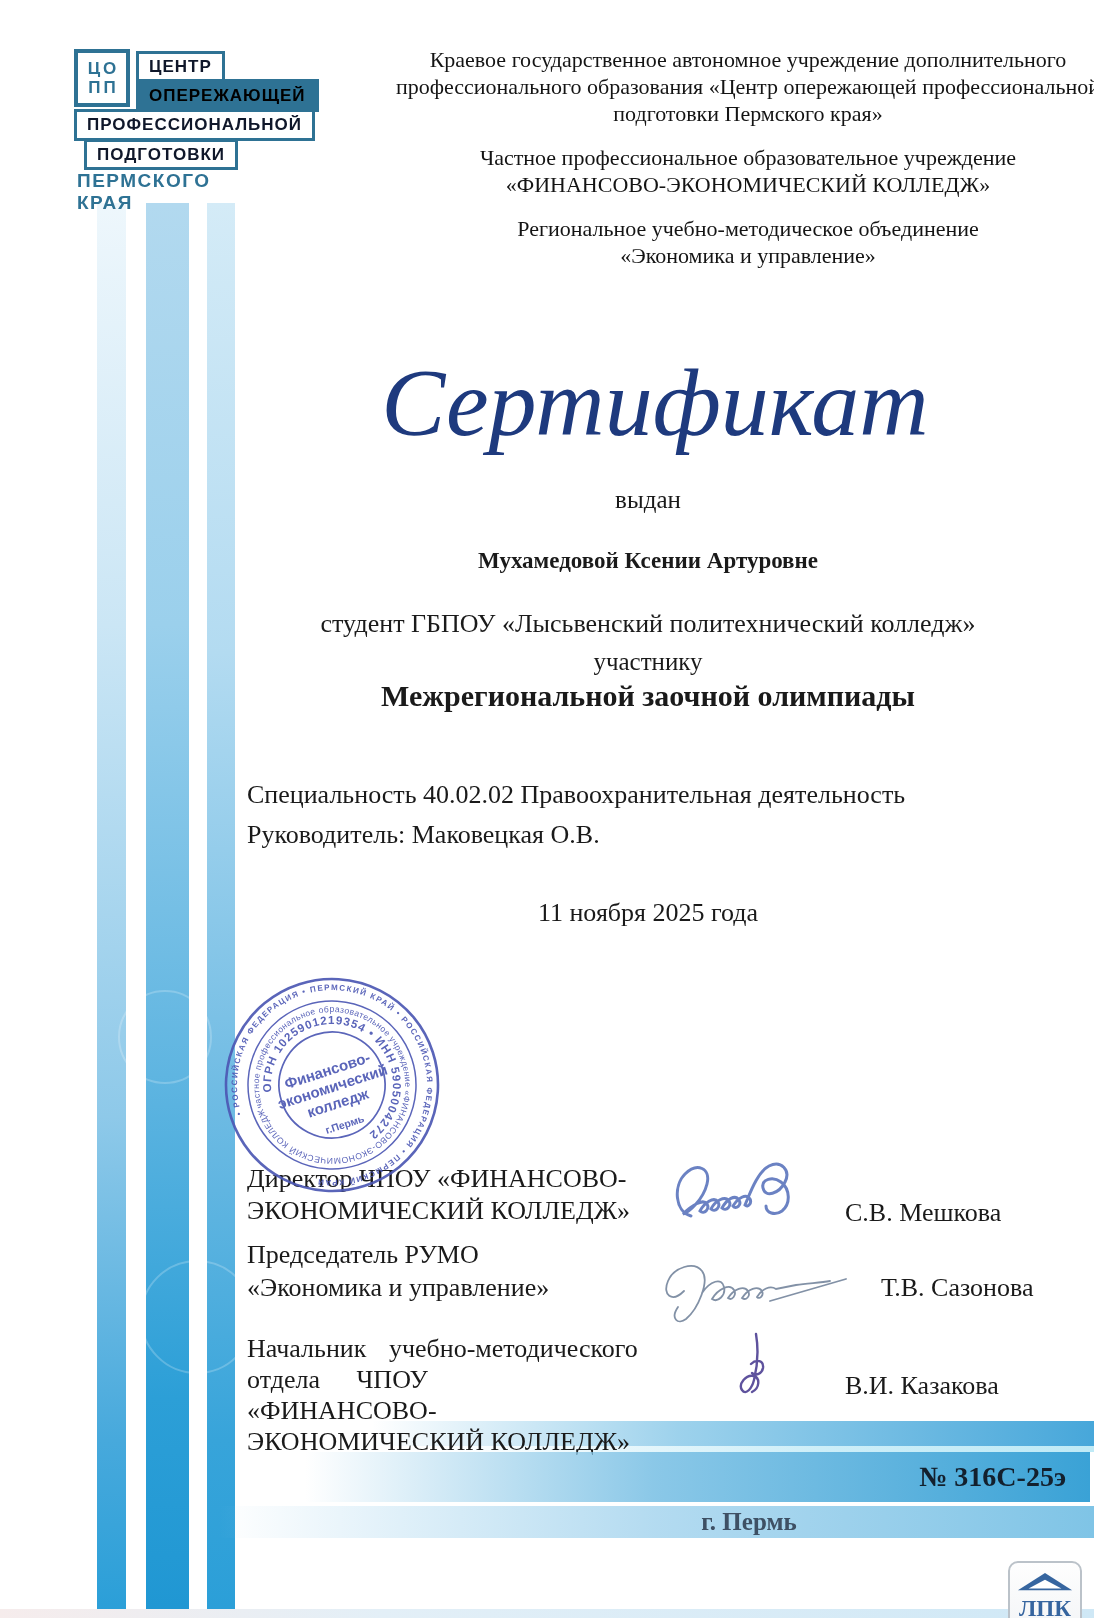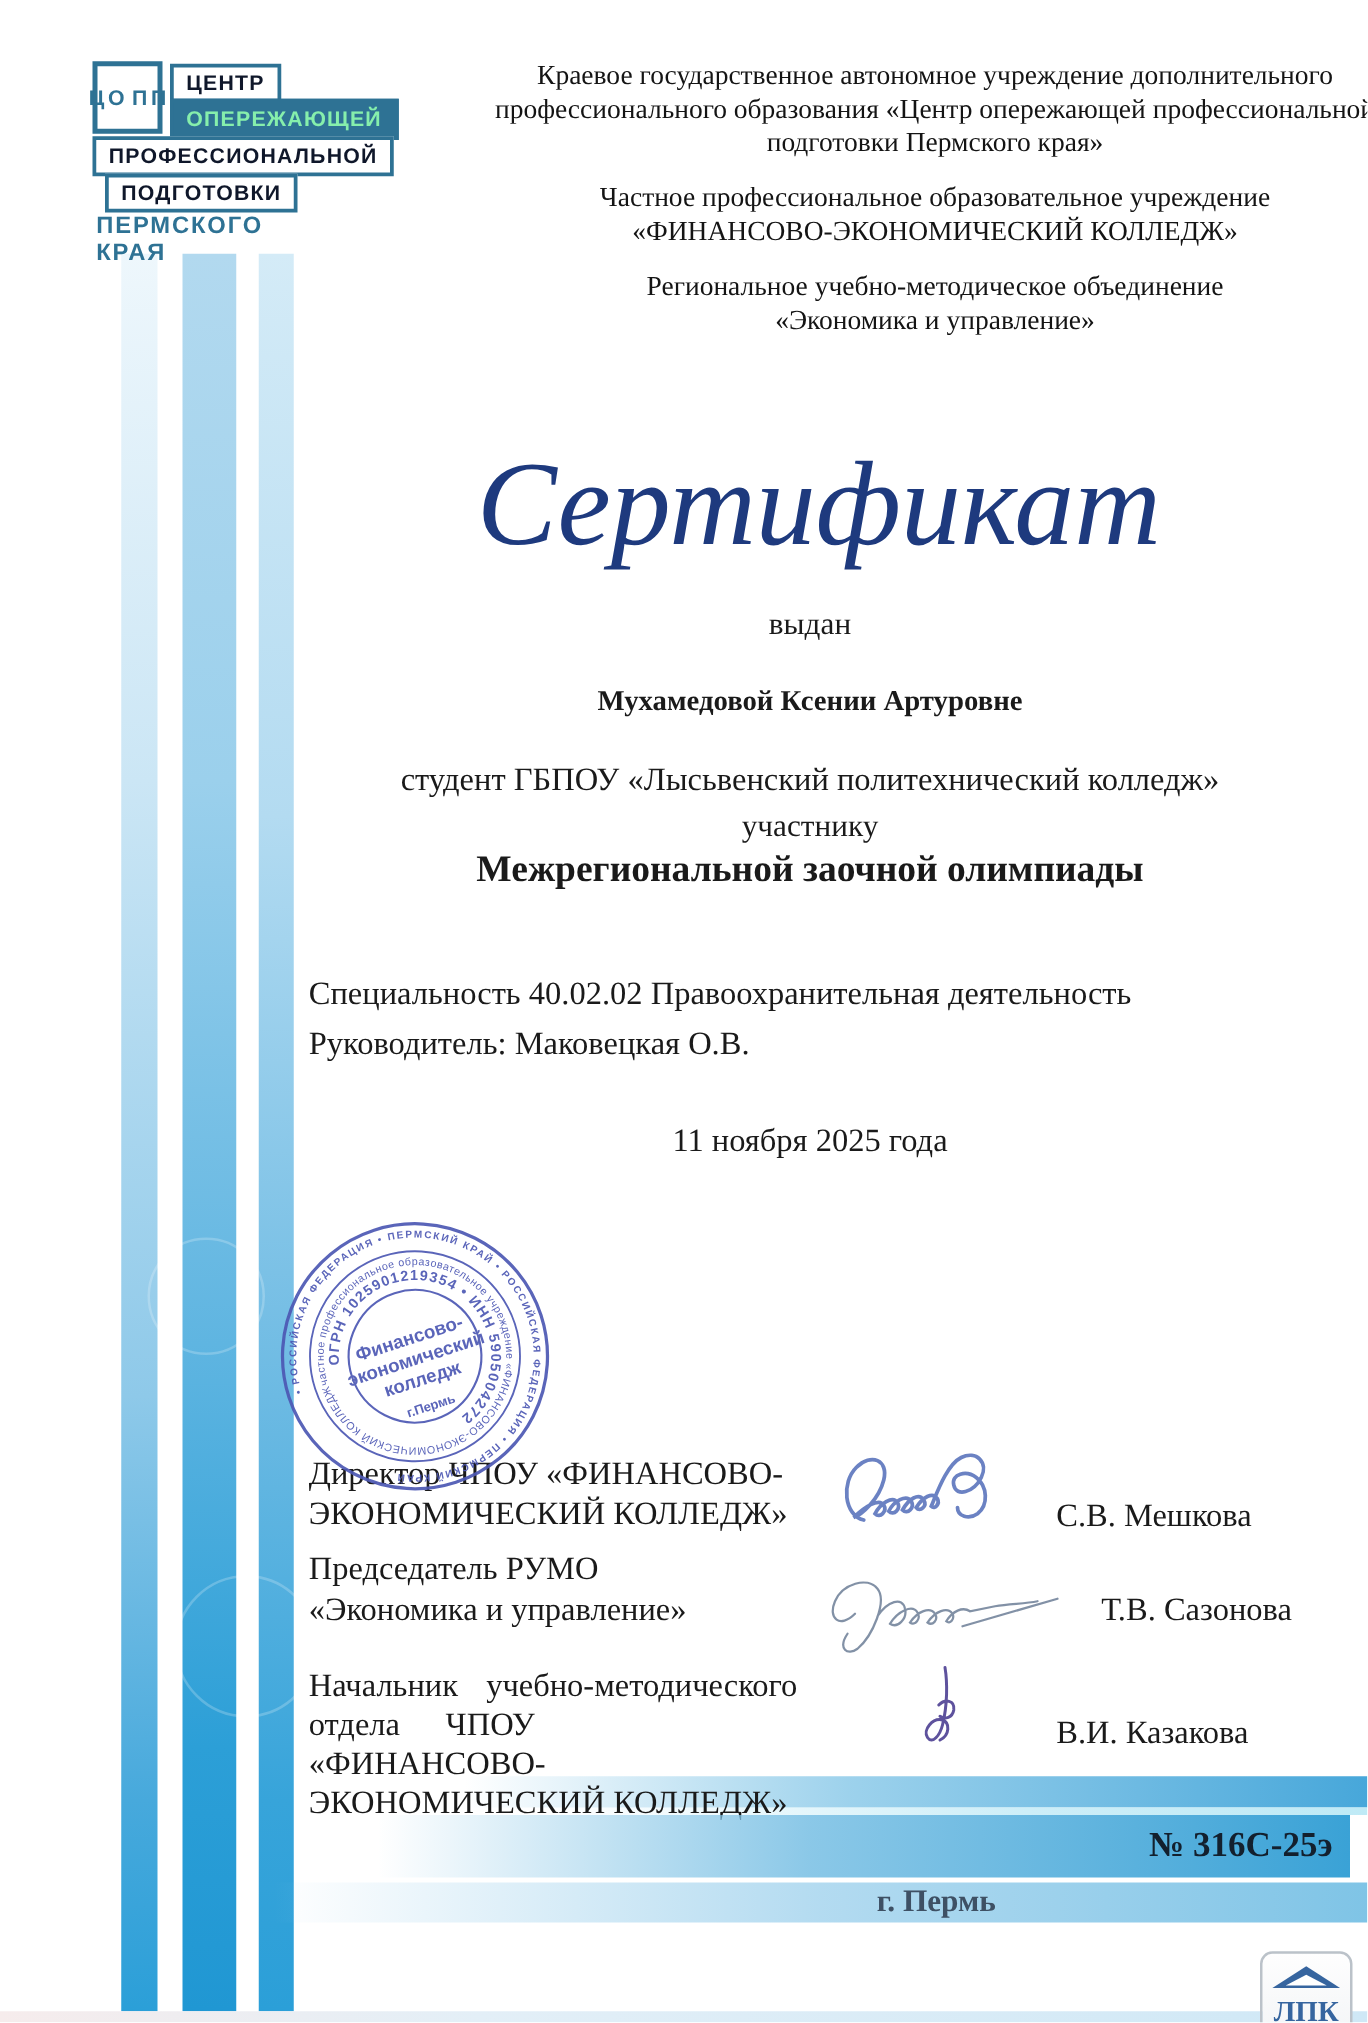--- a/index.html
+++ b/index.html
@@ -12,26 +12,26 @@
     background:linear-gradient(180deg,#eef7fc 0%,#cbe6f5 30%,#8ec9e9 65%,#47a9dc 88%,#2b9fd8 100%);}
   .stripe-2{left:146px;width:43px;
     background:linear-gradient(180deg,#b2d9ef 0%,#9bd0ec 30%,#5fb5e1 62%,#2c9fd7 85%,#2097d3 100%);}
   .stripe-3{left:207px;width:28px;
     background:linear-gradient(180deg,#d4ebf7 0%,#b3dbf1 32%,#6cbae3 65%,#37a4da 88%,#2b9fd8 100%);}
   .stripe-watermark{position:absolute;border:2px solid rgba(255,255,255,0.22);border-radius:50%;z-index:1;}
 
   
   .logo{position:absolute;z-index:2;font-family:"Liberation Sans",sans-serif;font-weight:bold;}
   .logo-icon{position:absolute;left:74px;top:49px;width:48px;height:50px;border:4px solid #2e7294;
-    display:flex;flex-direction:row;justify-content:center;align-items:center;background:#fff;
+    display:flex;flex-direction:column;justify-content:center;align-items:center;background:#fff;
     color:#2e7294;font-size:17px;line-height:19px;letter-spacing:3px;text-indent:3px;}
   .logo-box{position:absolute;background:#fff;border:3px solid #2e7294;color:#0f172a;
     font-size:17px;display:flex;align-items:center;padding:0 10px;letter-spacing:1px;}
   .logo-box-1{left:136px;top:51px;height:25px;}
-  .logo-box-2{left:136px;top:79px;height:27px;background:#2e7294;color:#86efac;border-color:#2e7294;}
+  .logo-box-2{left:136px;top:79px;height:27px;background:#2e7294;color:#000000;border-color:#2e7294;}
   .logo-box-3{left:74px;top:109px;height:26px;}
   .logo-box-4{left:84px;top:139px;height:25px;}
   .logo-tagline{position:absolute;left:77px;top:170px;color:#2e7294;font-size:19px;letter-spacing:1.5px;}
 
   
   .org-header{position:absolute;left:398px;top:46px;width:700px;z-index:1;
     display:flex;flex-direction:column;align-items:center;font-size:22px;line-height:27px;color:#141414;}
   .org-par{display:flex;flex-direction:column;align-items:center;}
   .org-par+.org-par{margin-top:17px;}
   .org-line{white-space:nowrap;text-align:center;}
@@ -69,21 +69,21 @@
 
   
   .stamp{position:absolute;left:222px;top:975px;width:220px;height:220px;z-index:5;opacity:0.92;}
 
   
   .band{position:absolute;left:0;width:1094px;z-index:1;}
   .band-a{top:1421px;height:25px;
     background:linear-gradient(90deg,rgba(255,255,255,0) 34%,rgba(140,202,233,0.85) 62%,#47a7da 100%);}
   .band-sep{top:1446px;height:6px;
     background:linear-gradient(90deg,rgba(255,255,255,0) 40%,#cdeef8 75%,#bfeaf6 100%);}
-  .band-b{top:1452px;height:50px;line-height:50px;text-align:right;padding-right:14px;width:1066px;
+  .band-b{top:1452px;height:50px;line-height:50px;text-align:right;padding-right:24px;width:1066px;
     background:linear-gradient(90deg,rgba(255,255,255,0) 28%,rgba(126,194,229,0.9) 60%,#3aa2d6 100%);
     font-size:28px;font-weight:bold;color:#13202e;z-index:2;}
   .band-c{top:1506px;height:32px;
     background:linear-gradient(90deg,rgba(255,255,255,0) 20%,rgba(171,215,239,0.9) 60%,#7fc4e6 100%);}
   .band-city{position:absolute;left:404px;top:1506px;width:690px;height:32px;line-height:32px;
     text-align:center;font-size:25px;font-weight:bold;color:#3e5064;z-index:2;}
   .bottom-strip{position:absolute;left:0;top:1609px;width:1094px;height:9px;z-index:2;
     background:linear-gradient(90deg,#f6ecec 0%,#e3eff7 35%,#cfe8f6 100%);}
 
   

